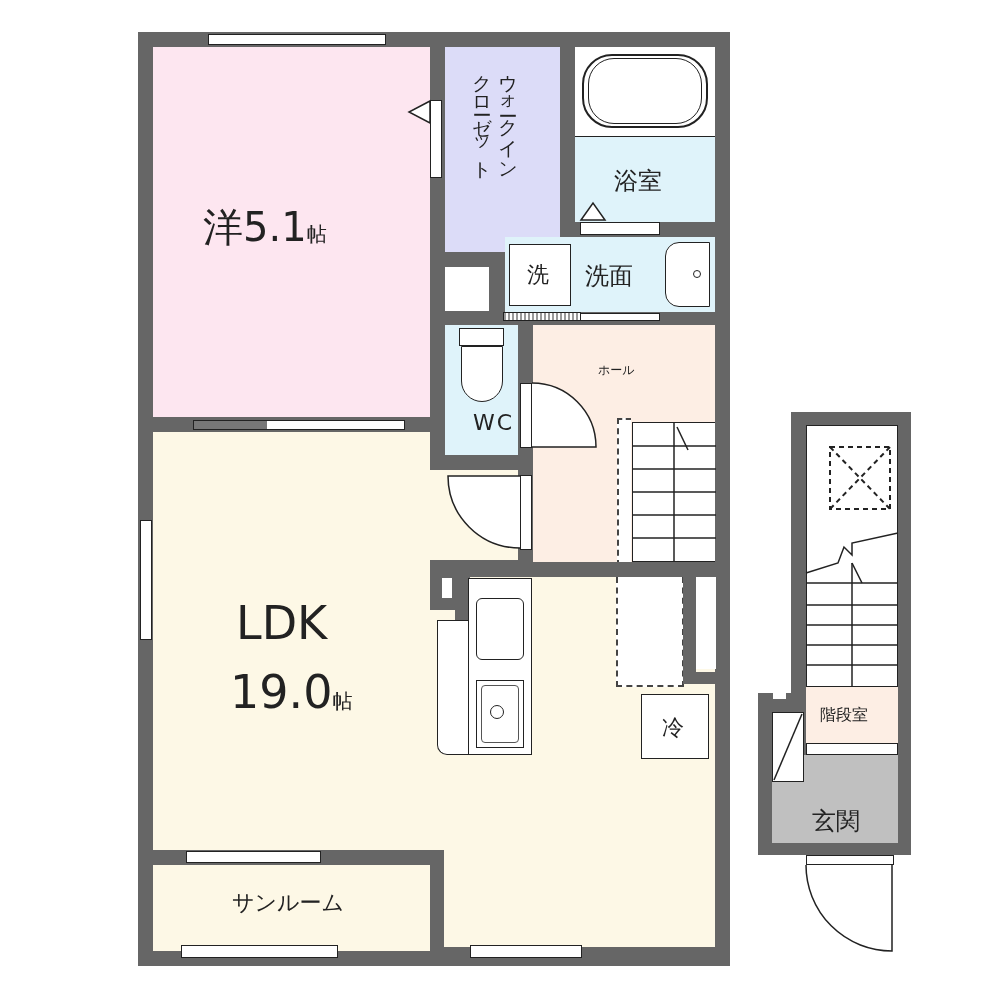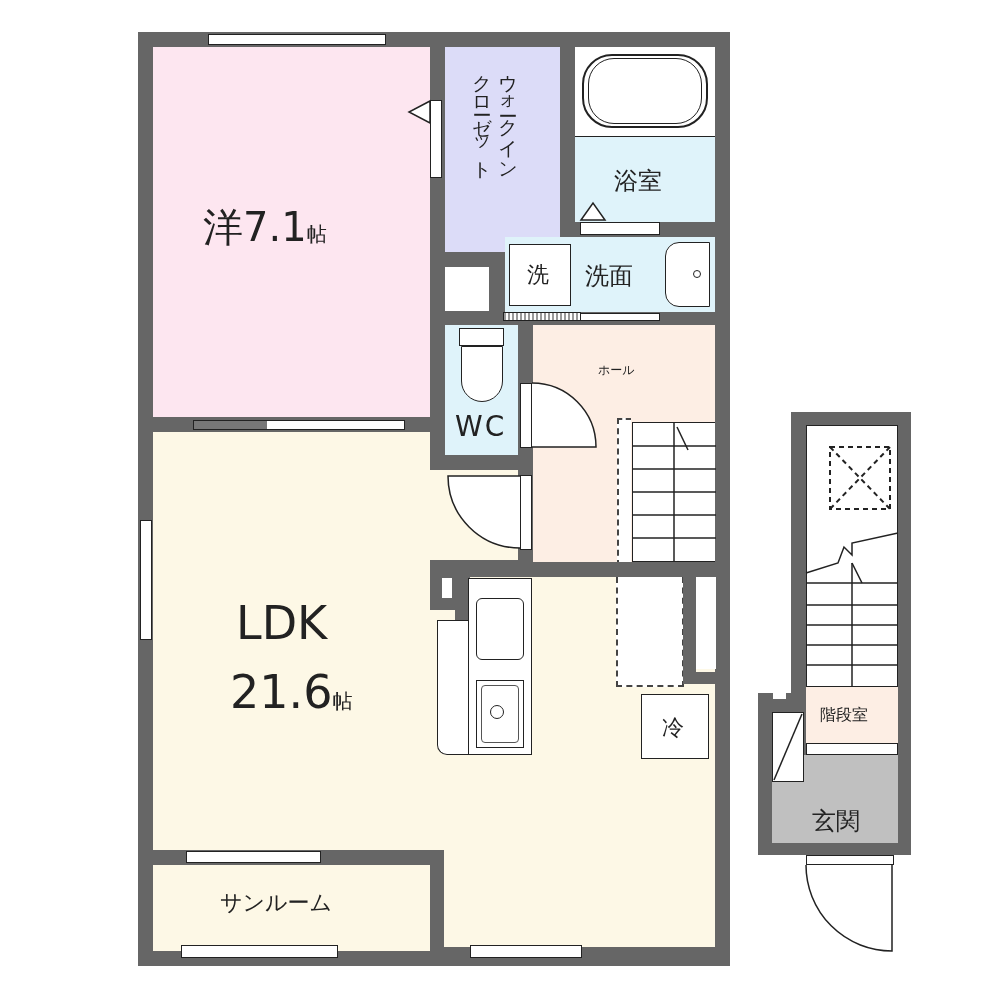--- a/index.html
+++ b/index.html
@@ -12,21 +12,21 @@
   .fix { position:absolute; background:#ffffff; border:1.5px solid #222; box-sizing:border-box; }
   svg { position:absolute; overflow:visible; }
 </style>
 </head>
 <body>
 
 <div class="abs wall" style="left:138px;top:32px;width:592px;height:934px;"></div>
 
 <div class="room" style="left:153px;top:47px;width:277px;height:370px;background:#fde6f0;"></div>
 <div class="label" style="left:203px;top:200px;font-size:40px;">
-  <span>洋</span><span>7.1</span><span style="font-size:20px;">帖</span>
+  <span>洋</span><span>5.1</span><span style="font-size:20px;">帖</span>
 </div>
 
 <div class="room" style="left:445px;top:47px;width:115px;height:205px;background:#dcdcf8;"></div>
 <div class="label" style="left:498px;top:62px;font-size:19px;writing-mode:vertical-rl;line-height:22px;">ウォークイン</div>
 <div class="label" style="left:472px;top:62px;font-size:19px;writing-mode:vertical-rl;line-height:22px;">クローゼット</div>
 
 <div class="room" style="left:445px;top:267px;width:44px;height:44px;background:#ffffff;"></div>
 
 <div class="room" style="left:575px;top:47px;width:140px;height:175px;background:#dff3fa;"></div>
 <div class="fix" style="left:575px;top:47px;width:140px;height:90px;border:none;background:#fff;border-bottom:1.5px solid #222;"></div>
@@ -44,21 +44,21 @@
 <div class="label" style="left:527px;top:260px;font-size:22px;">洗</div>
 <div class="label" style="left:585px;top:260px;font-size:24px;">洗面</div>
 <div class="abs" style="left:665px;top:242px;width:45px;height:65px;border:1.5px solid #222;border-radius:14px 0 0 14px;background:#fff;"></div>
 <div class="abs" style="left:693px;top:270px;width:8px;height:8px;border:1.5px solid #222;border-radius:50%;"></div>
 <div class="win" style="left:503px;top:312px;width:78px;height:9px;background:repeating-linear-gradient(90deg,#999 0 2px,#fff 2px 4px);"></div>
 <div class="win" style="left:580px;top:313px;width:80px;height:8px;"></div>
 
 <div class="room" style="left:445px;top:325px;width:73px;height:130px;background:#dff3fa;"></div>
 <div class="fix" style="left:459px;top:328px;width:45px;height:18px;"></div>
 <div class="abs" style="left:461px;top:346px;width:42px;height:56px;border:1.5px solid #222;border-radius:0 0 22px 22px;background:#fff;"></div>
-<div class="label" style="left:455px;top:410px;font-size:28px;letter-spacing:2px;">WC</div>
+<div class="label" style="left:473px;top:410px;font-size:22px;letter-spacing:2px;">WC</div>
 
 <div class="room" style="left:533px;top:325px;width:182px;height:237px;background:#fdeee4;"></div>
 <div class="label" style="left:598px;top:362px;font-size:12px;">ホール</div>
 
 <div class="fix" style="left:520px;top:383px;width:12px;height:65px;"></div>
 <svg style="left:532px;top:383px;" width="70" height="70">
     <path d="M0,0 A64,64 0 0 1 64,64 L0,64" fill="#fff" stroke="#222" stroke-width="1.5"></path>
   </svg>
 
 <div class="abs" style="left:632px;top:422px;width:83px;height:140px;background:#fff;border:1.5px solid #222;border-right:none;"></div>
@@ -73,21 +73,21 @@
 </svg>
 <div class="abs" style="left:617px;top:418px;width:14px;height:148px;border:2px dashed #444;border-right:none;background:#fff;"></div>
 
 <div class="room" style="left:153px;top:432px;width:277px;height:418px;background:#fdf8e6;"></div>
 <div class="room" style="left:430px;top:470px;width:90px;height:90px;background:#fdf8e6;"></div>
 <div class="room" style="left:430px;top:577px;width:285px;height:370px;background:#fdf8e6;"></div>
 <div class="room" style="left:430px;top:850px;width:285px;height:97px;background:#fdf8e6;"></div>
 
 <div class="label" style="left:236px;top:596px;font-size:46px;">LDK</div>
 <div class="label" style="left:230px;top:665px;font-size:46px;">
-  <span>21.6</span><span style="font-size:20px;">帖</span>
+  <span>19.0</span><span style="font-size:20px;">帖</span>
 </div>
 
 <div class="abs wall" style="left:518px;top:455px;width:15px;height:110px;"></div>
 <div class="abs wall" style="left:430px;top:562px;width:300px;height:15px;"></div>
 
 <div class="fix" style="left:520px;top:475px;width:12px;height:75px;"></div>
 <svg style="left:448px;top:476px;" width="72" height="74">
     <path d="M72,0 L0,0 A72,72 0 0 0 72,72" fill="#fff" stroke="#222" stroke-width="1.5"></path>
   </svg>
 
@@ -105,21 +105,21 @@
 <div class="abs wall" style="left:683px;top:577px;width:13px;height:102px;"></div>
 <div class="abs" style="left:696px;top:577px;width:20px;height:92px;background:#fff;"></div>
 <div class="abs wall" style="left:683px;top:672px;width:32px;height:12px;"></div>
 
 <div class="fix" style="left:641px;top:694px;width:68px;height:65px;"></div>
 <div class="label" style="left:662px;top:713px;font-size:22px;">冷</div>
 
 <div class="abs wall" style="left:138px;top:850px;width:306px;height:15px;"></div>
 <div class="abs wall" style="left:430px;top:850px;width:14px;height:116px;"></div>
 <div class="room" style="left:153px;top:865px;width:277px;height:86px;background:#fdf8e6;"></div>
-<div class="label" style="left:220px;top:888px;font-size:22px;">サンルーム</div>
+<div class="label" style="left:232px;top:888px;font-size:22px;">サンルーム</div>
 
 <div class="win" style="left:208px;top:34px;width:178px;height:11px;"></div>
 <div class="win" style="left:193px;top:420px;width:212px;height:10px;background:linear-gradient(90deg,#777 0 35%,#fff 35%);"></div>
 <div class="win" style="left:140px;top:520px;width:12px;height:120px;"></div>
 <div class="win" style="left:186px;top:851px;width:135px;height:12px;"></div>
 <div class="win" style="left:181px;top:945px;width:157px;height:13px;"></div>
 <div class="win" style="left:470px;top:945px;width:112px;height:13px;"></div>
 <div class="win" style="left:430px;top:100px;width:12px;height:78px;"></div>
 <svg style="left:406px;top:98px;" width="26" height="30">
     <polygon points="24,3 3,14 24,25" fill="#fff" stroke="#222" stroke-width="1.5"></polygon>

